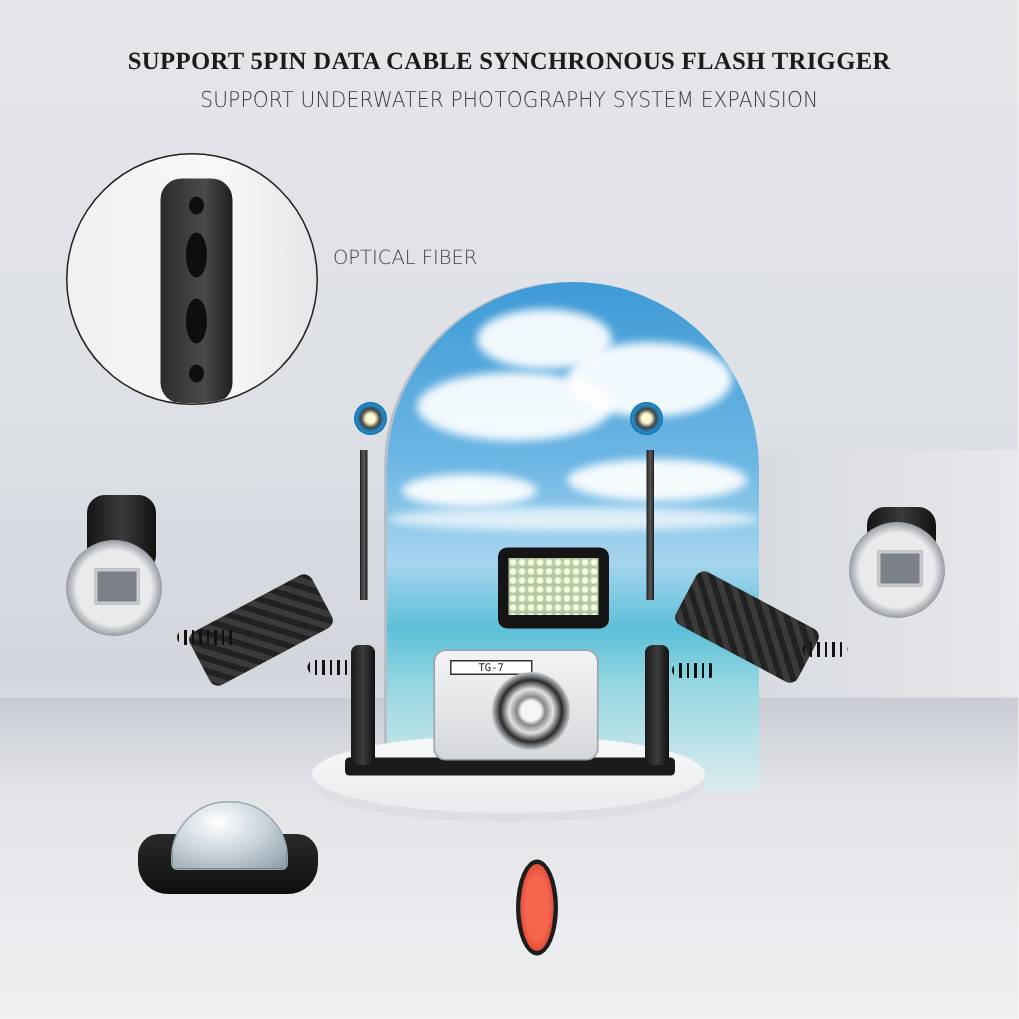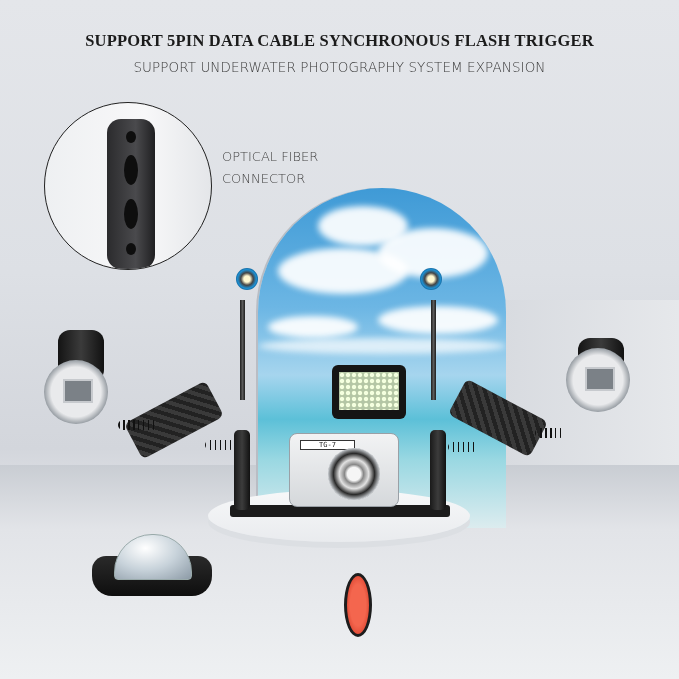--- a/index.html
+++ b/index.html
@@ -30,21 +30,21 @@
   .cloud { position: absolute; background: #fff; border-radius: 50%; filter: blur(3px); opacity: .92; }
   .inset-circle {
     left: 44px; top: 102px; width: 166px; height: 166px; border-radius: 50%;
     background: linear-gradient(90deg,#eef0f2,#f8f8f9 60%,#e4e6e9); border: 1.5px solid #222; overflow: hidden;
   }
   .connector {
     position: absolute; left: 62px; top: 16px; width: 48px; height: 150px;
     background: linear-gradient(90deg,#2b2b2d,#4a4a4d 60%,#1f1f21); border-radius: 14px;
   }
   .hole { position: absolute; left: 17px; width: 14px; background: #0e0e0e; border-radius: 50%; }
-  .inset-label { left: 222px; top: 146px; font-size: 13px; color: #444; line-height: 22px; font-family: "DejaVu Sans", sans-serif; font-weight: 300; }
+  .inset-label { left: 222px; top: 162px; font-size: 13px; color: #444; line-height: 22px; font-family: "DejaVu Sans", sans-serif; font-weight: 300; }
   .pedestal { left: 208px; top: 490px; width: 262px; height: 52px; border-radius: 50%; background: linear-gradient(180deg,#f7f8f9,#e9ebee); box-shadow: 0 6px 0 #dcdfe3; }
   .rod { position: absolute; background: linear-gradient(90deg,#1e1e1e,#5a5a5a,#1e1e1e); }
   .grip { position: absolute; background: linear-gradient(90deg,#1a1a1a,#3c3c3c,#111); border-radius: 5px; }
   .cf-tube { position: absolute; width: 92px; height: 40px; background: repeating-linear-gradient(45deg,#222 0 4px,#3a3a3a 4px 8px); border-radius: 6px; }
   .strobe-head { position: absolute; width: 64px; height: 64px; border-radius: 50%; background: radial-gradient(circle,#e9eaec 55%,#9aa0a6 70%,#d6d8db 80%,#555 100%); }
   .strobe-screen { position: absolute; left: 19px; top: 19px; width: 26px; height: 20px; background: #7b8187; border: 2px solid #c7cace; }
   .strobe-body { position: absolute; width: 46px; height: 52px; background: linear-gradient(90deg,#141414,#3b3b3b,#111); border-radius: 12px; }
   .torch { position: absolute; width: 22px; height: 22px; border-radius: 50%; background: radial-gradient(circle,#fff8d0 20%,#444 40%,#1e8fd1 60%,#0b4c7a 80%); }
   .led-panel { left: 332px; top: 365px; width: 74px; height: 54px; background: #151515; border-radius: 6px; }
   .led-grid { position: absolute; left: 7px; top: 7px; width: 60px; height: 38px; background-image: radial-gradient(circle,#f4ffe0 1.6px,#c9d9b0 2.4px,transparent 2.6px); background-size: 6px 6px; background-color:#b4c6a6; }
@@ -78,21 +78,20 @@
 <div class="abs inset-circle">
   <div class="connector">
     <div class="hole" style="top:12px;height:12px;width:10px;left:19px;"></div>
     <div class="hole" style="top:36px;height:30px;"></div>
     <div class="hole" style="top:80px;height:30px;"></div>
     <div class="hole" style="top:124px;height:12px;width:10px;left:19px;"></div>
   </div>
 </div>
 <div class="abs inset-label">
   <div>OPTICAL FIBER</div>
-  <div>CONNECTOR</div>
 </div>
 
 <div class="abs pedestal"></div>
 
 <div class="abs tray"></div>
 <div class="abs grip" style="left:234px;top:430px;width:16px;height:80px;"></div>
 <div class="abs grip" style="left:430px;top:430px;width:16px;height:80px;"></div>
 <div class="rod" style="left:240px;top:300px;width:5px;height:100px;"></div>
 <div class="rod" style="left:431px;top:300px;width:5px;height:100px;"></div>
 <div class="torch" style="left:236px;top:268px;"></div>

